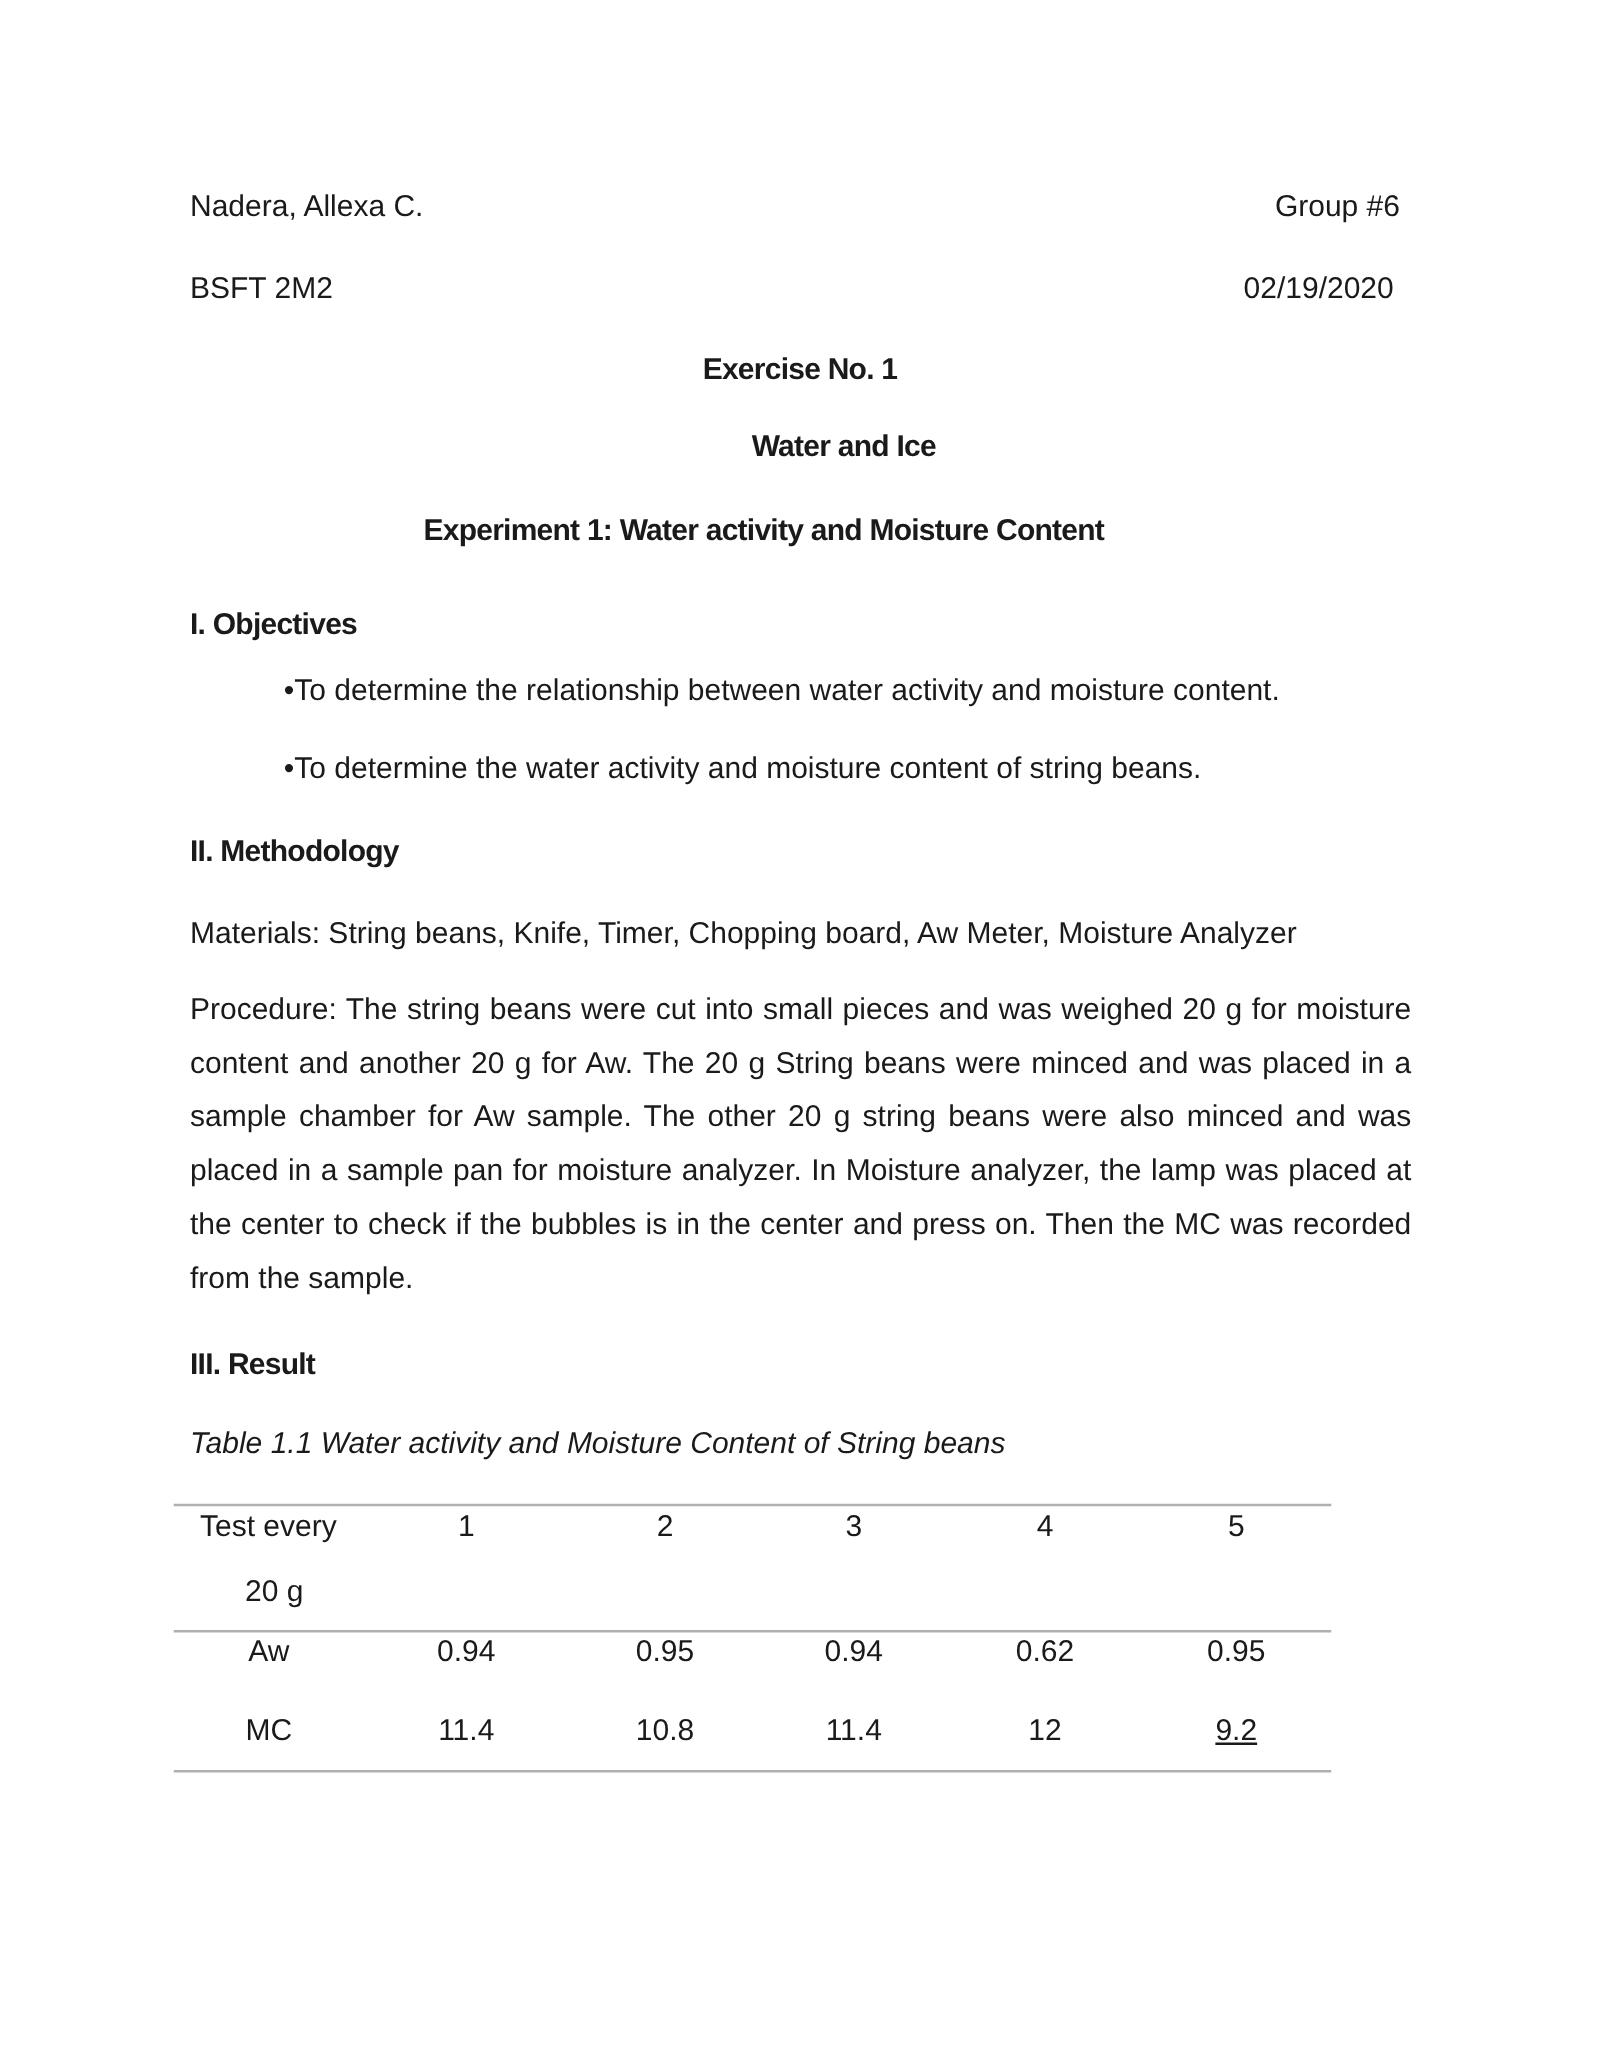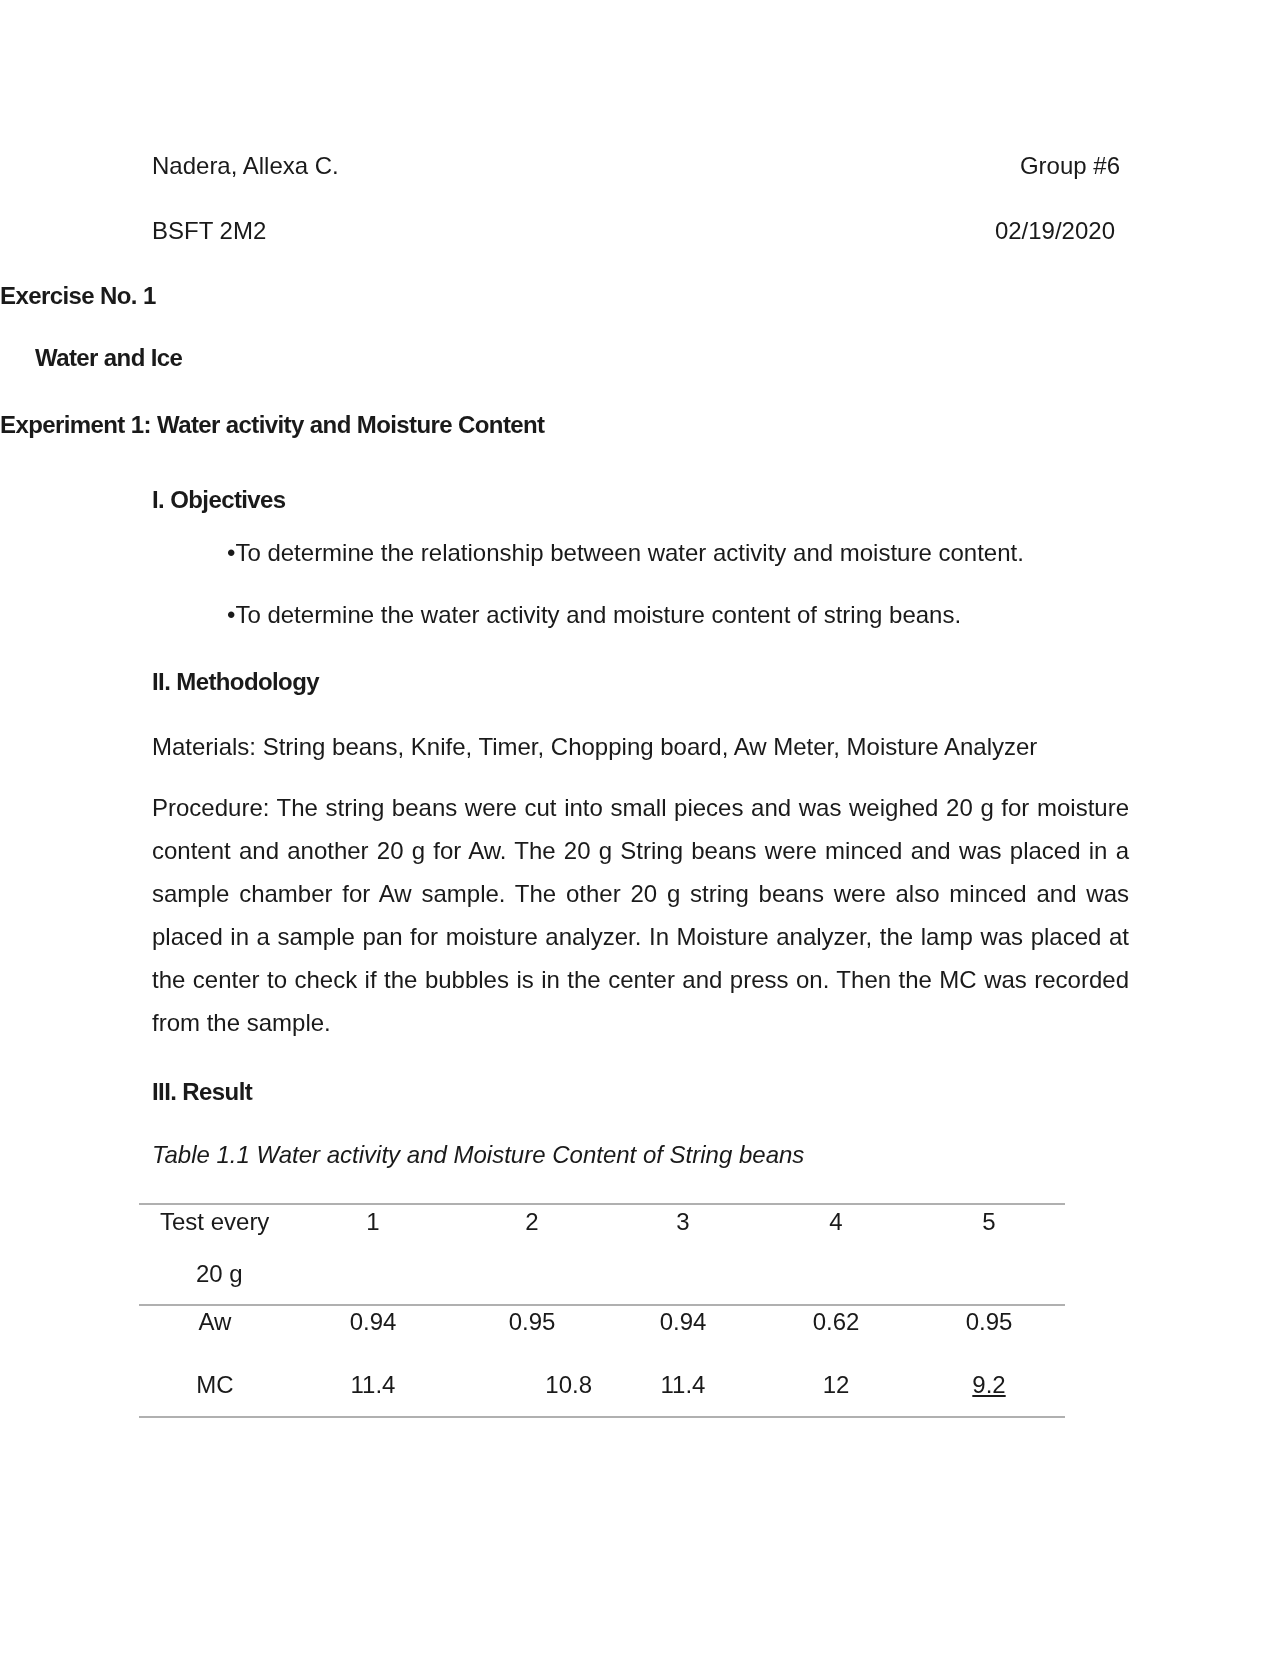--- a/index.html
+++ b/index.html
@@ -4,21 +4,21 @@
 <style>
   html, body { margin: 0; padding: 0; background: #ffffff; }
   body {
     width: 1280px; height: 1656px; position: relative; overflow: hidden;
     font-family: "Liberation Sans", "DejaVu Sans", sans-serif;
     color: #1a1a1a;
   }
   .abs { position: absolute; white-space: nowrap; line-height: 1; }
   .reg { font-size: 24px; }
   .bold { font-size: 24px; font-weight: bold; letter-spacing: -0.6px; }
-  .center { left: 0; width: 1280px; }
+  .center { left: 0; width: 1280px; text-align: center; }
   .para {
     position: absolute; left: 152px; width: 977px;
     font-size: 24px; line-height: 43px; text-align: justify;
     text-align-last: left;
   }
   .caption { font-size: 24px; font-style: italic; }
   .tbl-line { position: absolute; left: 139px; width: 926px; height: 2px; background: #b0b0b0; }
   .cell { position: absolute; font-size: 24px; line-height: 1; text-align: center; width: 120px; margin-left: -60px; white-space: nowrap; }
 </style>
 </head>
@@ -66,18 +66,18 @@
     <div class="cell" style="left:373px; top:1310px;">0.94</div>
     <div class="cell" style="left:532px; top:1310px;">0.95</div>
     <div class="cell" style="left:683px; top:1310px;">0.94</div>
     <div class="cell" style="left:836px; top:1310px;">0.62</div>
     <div class="cell" style="left:989px; top:1310px;">0.95</div>
   </div>
 
   <div>
     <div class="cell" style="left:215px; top:1373px;">MC</div>
     <div class="cell" style="left:373px; top:1373px;">11.4</div>
-    <div class="cell" style="left:532px; top:1373px;text-align:right;">10.8</div>
+    <div class="cell" style="left:532px; top:1373px;">10.8</div>
     <div class="cell" style="left:683px; top:1373px;">11.4</div>
     <div class="cell" style="left:836px; top:1373px;">12</div>
     <div class="cell" style="left:989px; top:1373px;text-decoration:underline;">9.2</div>
   </div>
 </div>
 
 </body></html>

